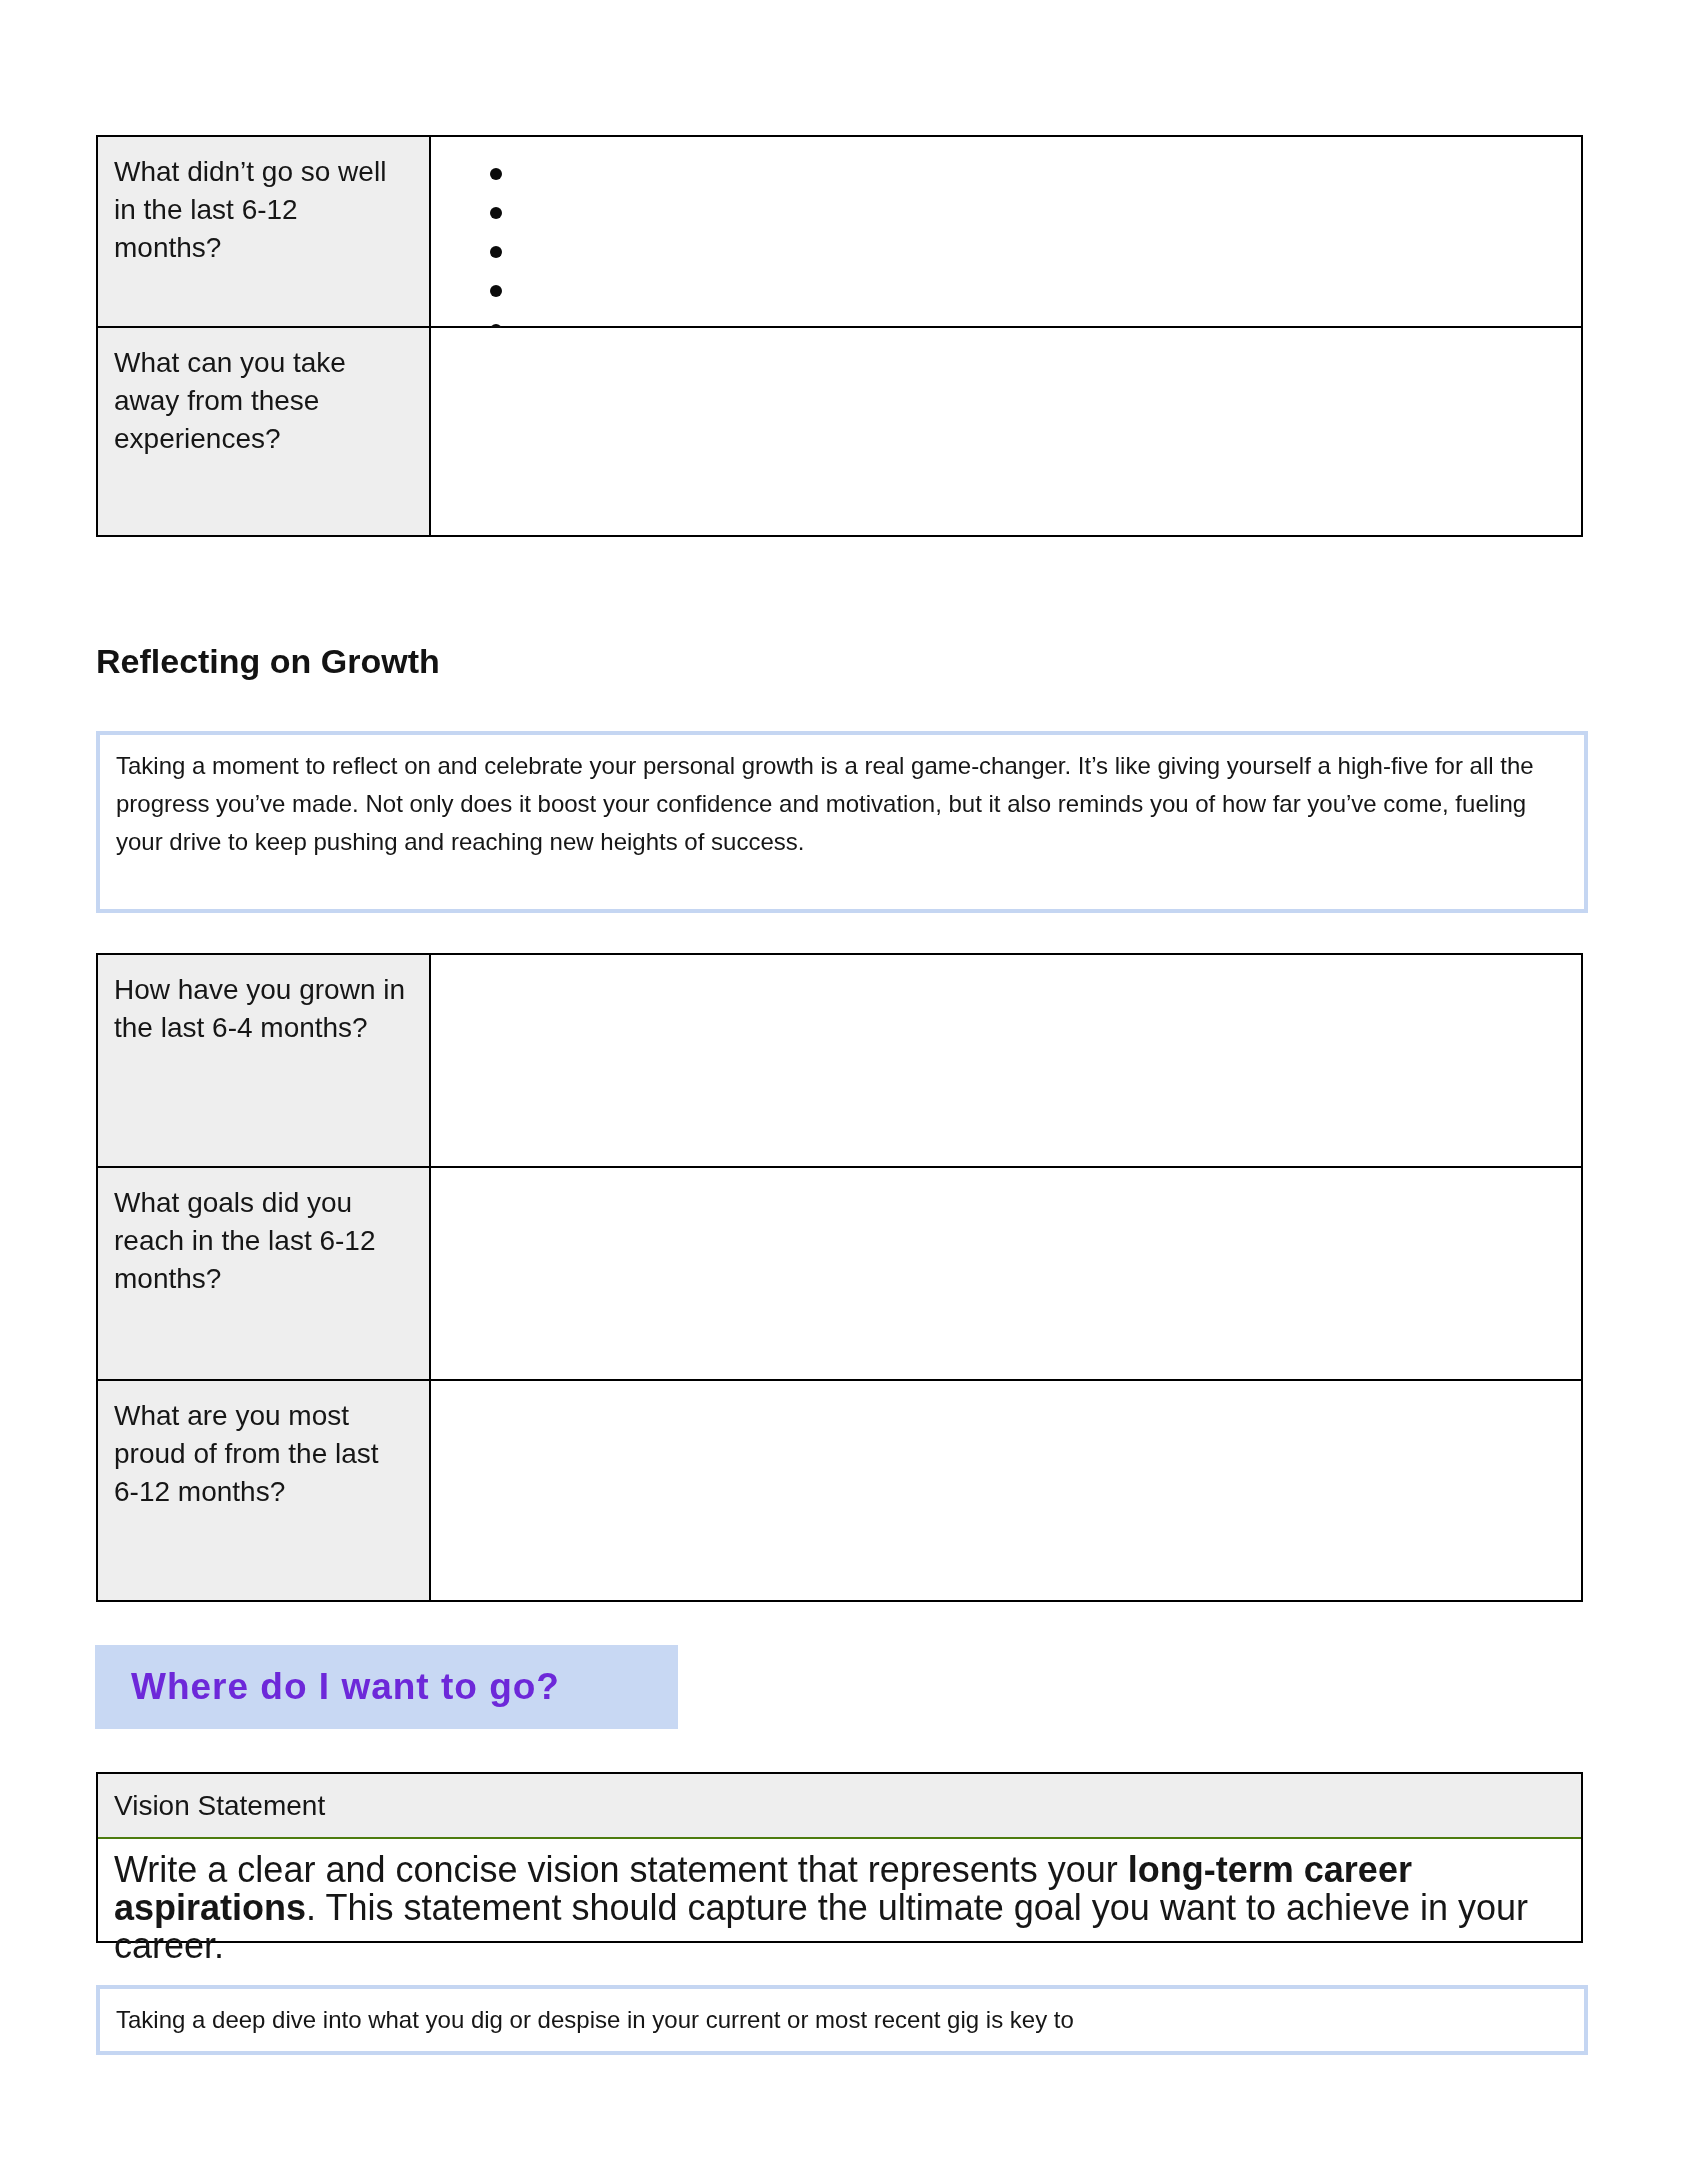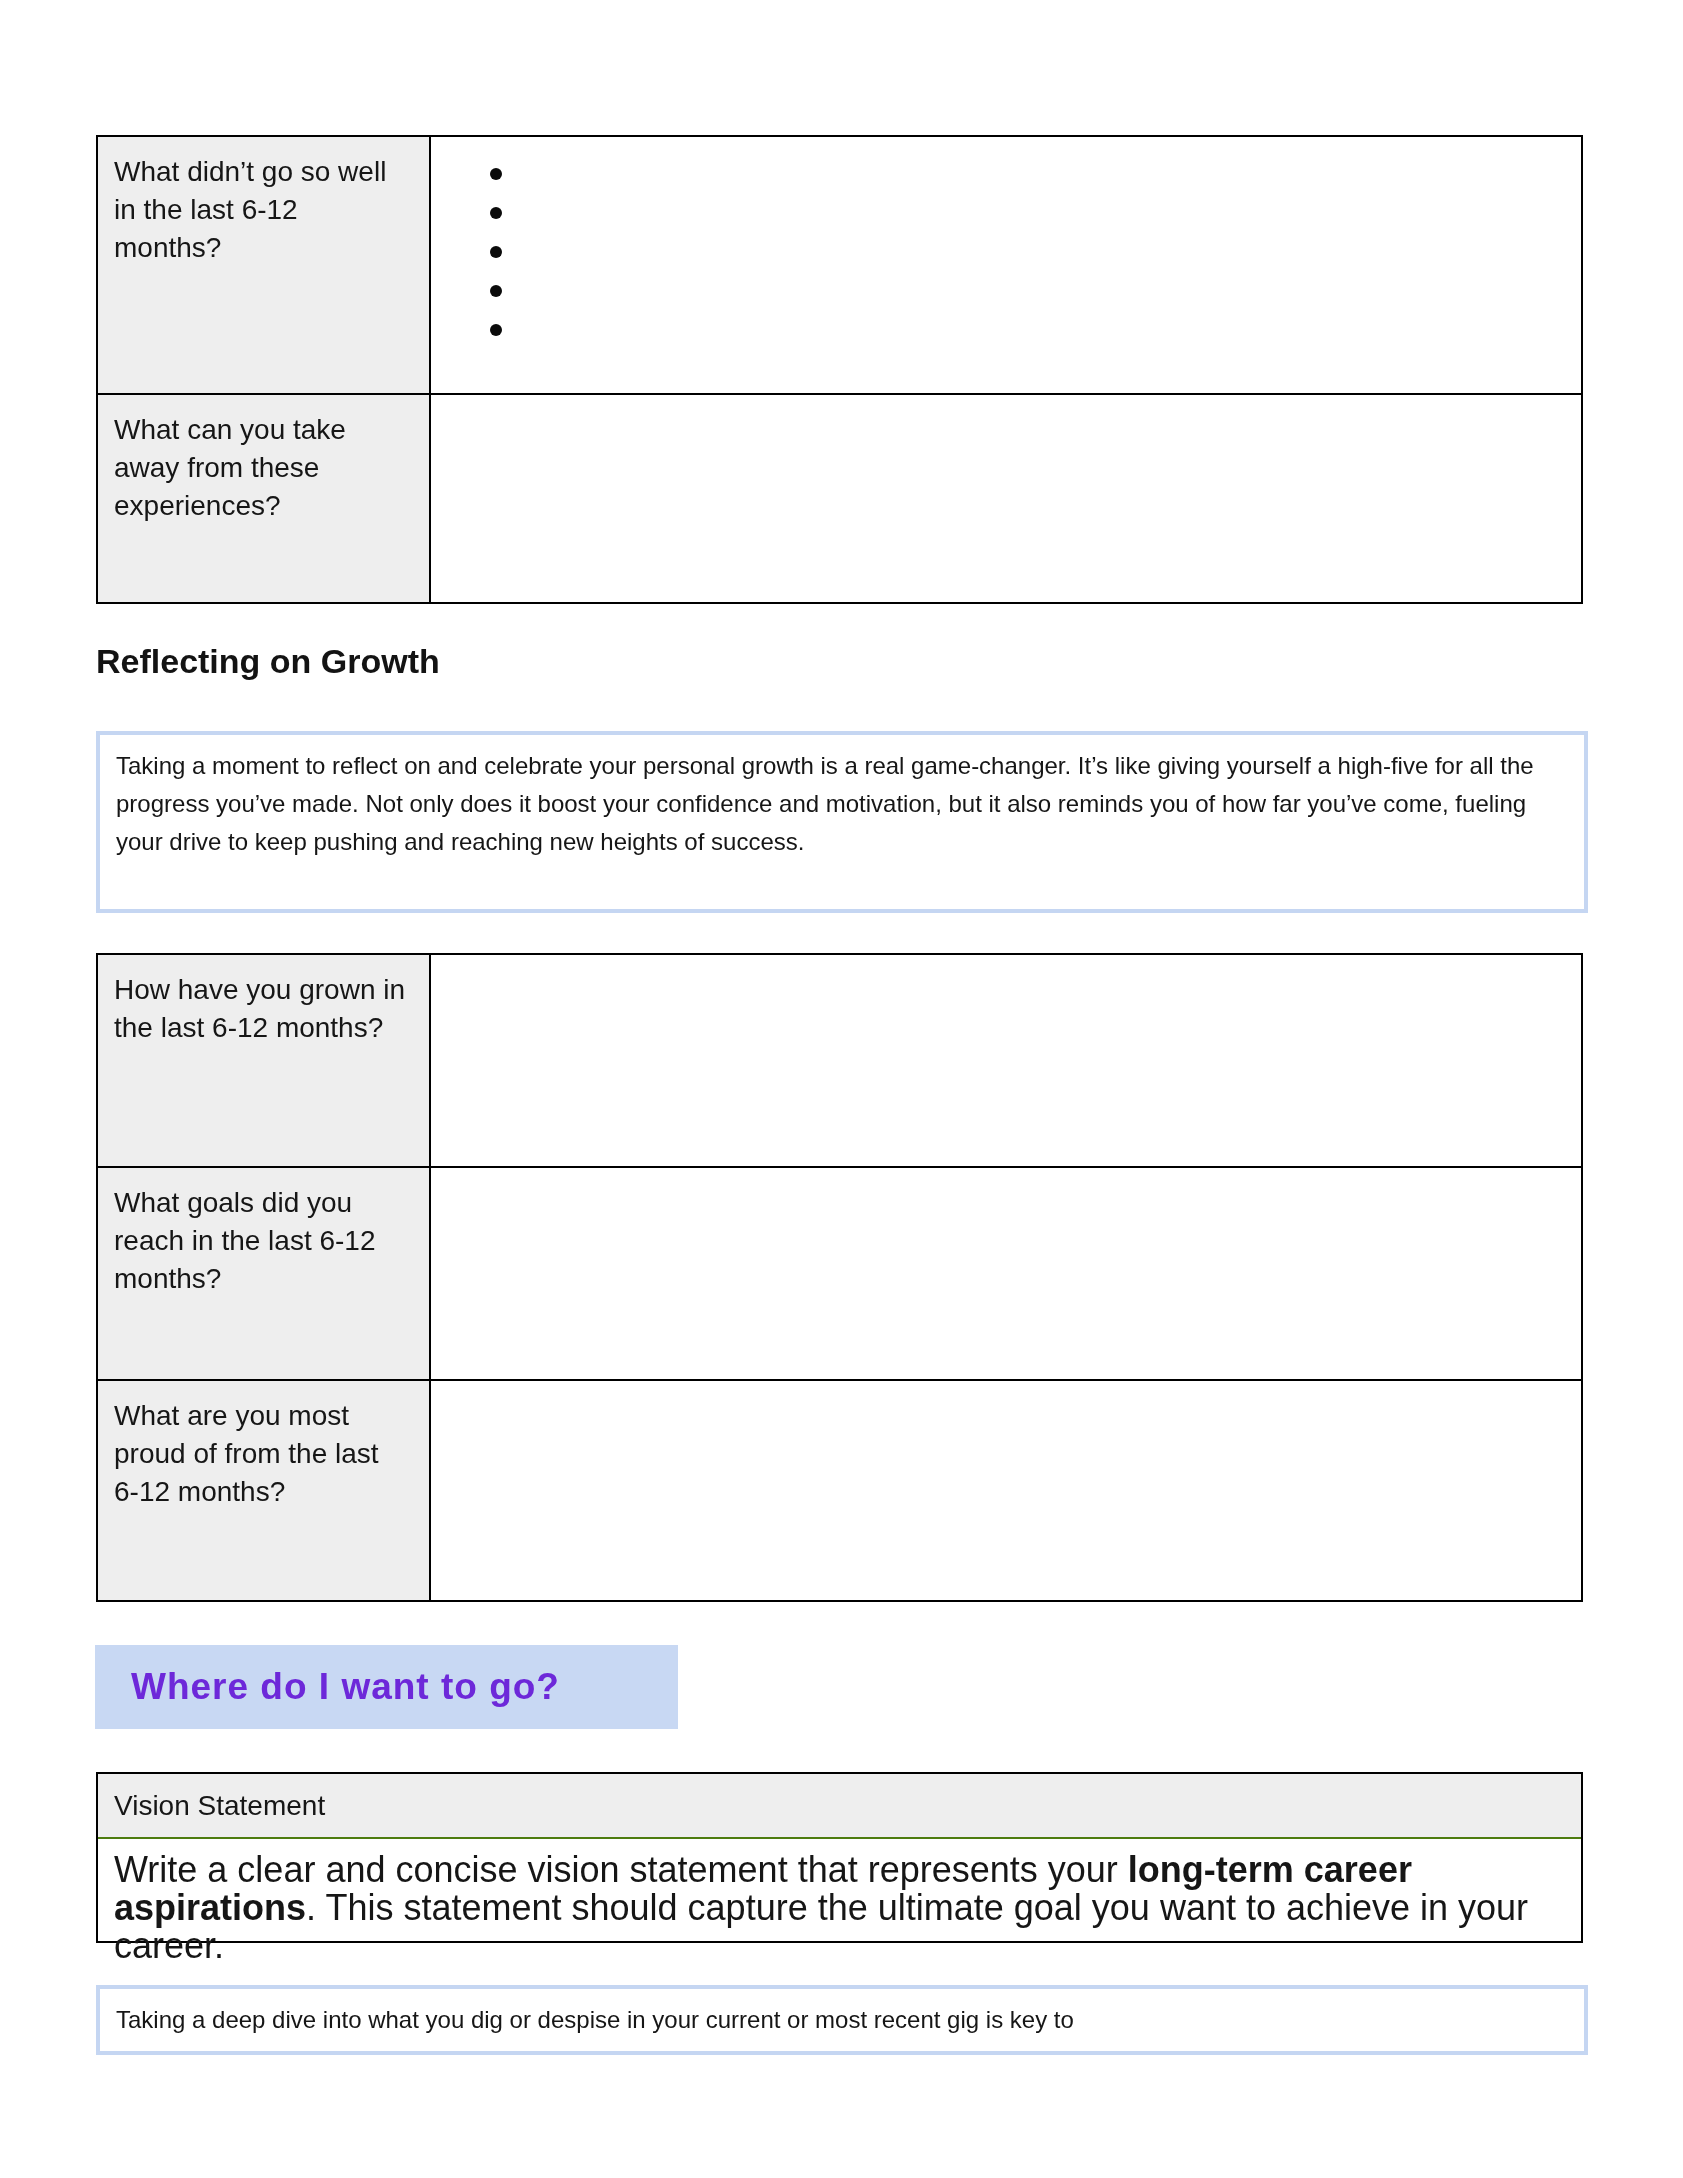--- a/index.html
+++ b/index.html
@@ -24,21 +24,21 @@
     width:333px;flex:0 0 333px;
     background:#eeeeee;
     border-right:2px solid #000;
     box-sizing:border-box;
     padding:16px 20px 0 16px;
     font-size:28px;line-height:38px;
   }
   .cell-answer{flex:1 1 auto;background:#ffffff;}
   
   #table1{top:135px;}
-  #table1 .r1{height:256px;}
+  #table1 .r1{height:189px;}
   #table1 .r2{height:209px;}
   .bullet-list{padding:31px 0 0 59px;}
   .bullet-dot{
     width:12px;height:12px;border-radius:50%;
     background:#0b0b0b;margin-bottom:27px;
   }
   
   .h1-title{
     position:absolute;left:96px;top:642px;
     font-size:34px;font-weight:700;color:#131313;
@@ -117,21 +117,21 @@
 
   <div class="h1-title">Reflecting on Growth</div>
 
   <div class="callout" id="callout1">
     <span>Taking a moment to reflect on and celebrate your personal growth is a real game-changer. It’s like giving yourself a high-five for all the progress you’ve made. Not only does it boost your confidence and motivation, but it also reminds you of how far you’ve come, fueling your drive to keep pushing and reaching new heights of success.</span>
   </div>
 
   <div class="tbl" id="table2">
     <div class="tbl-row r1">
       <div class="cell-label">
-        <span>How have you grown in the last 6-12 months?</span>
+        <span>How have you grown in the last 6-4 months?</span>
       </div>
       <div class="cell-answer"></div>
     </div>
     <div class="tbl-row r2">
       <div class="cell-label">
         <span>What goals did you reach in the last 6-12 months?</span>
       </div>
       <div class="cell-answer"></div>
     </div>
     <div class="tbl-row r3">

